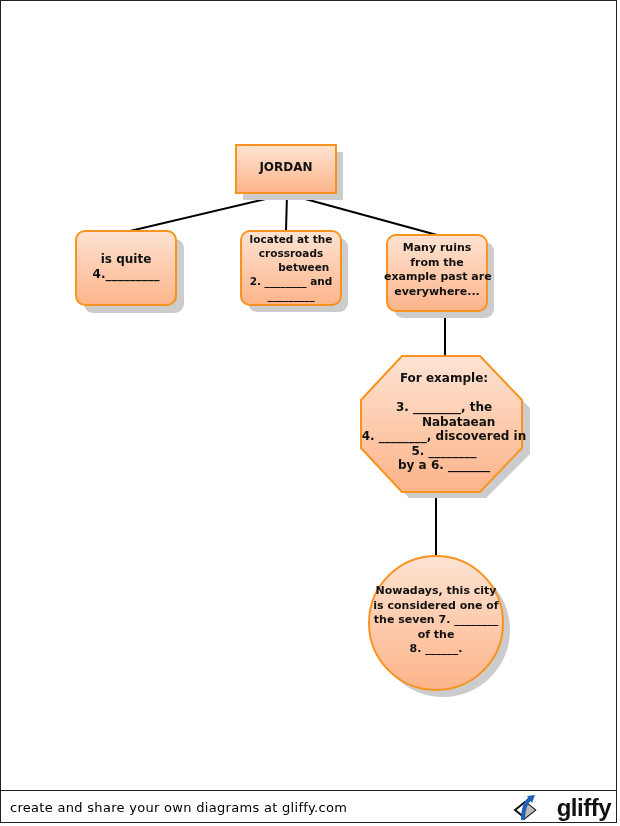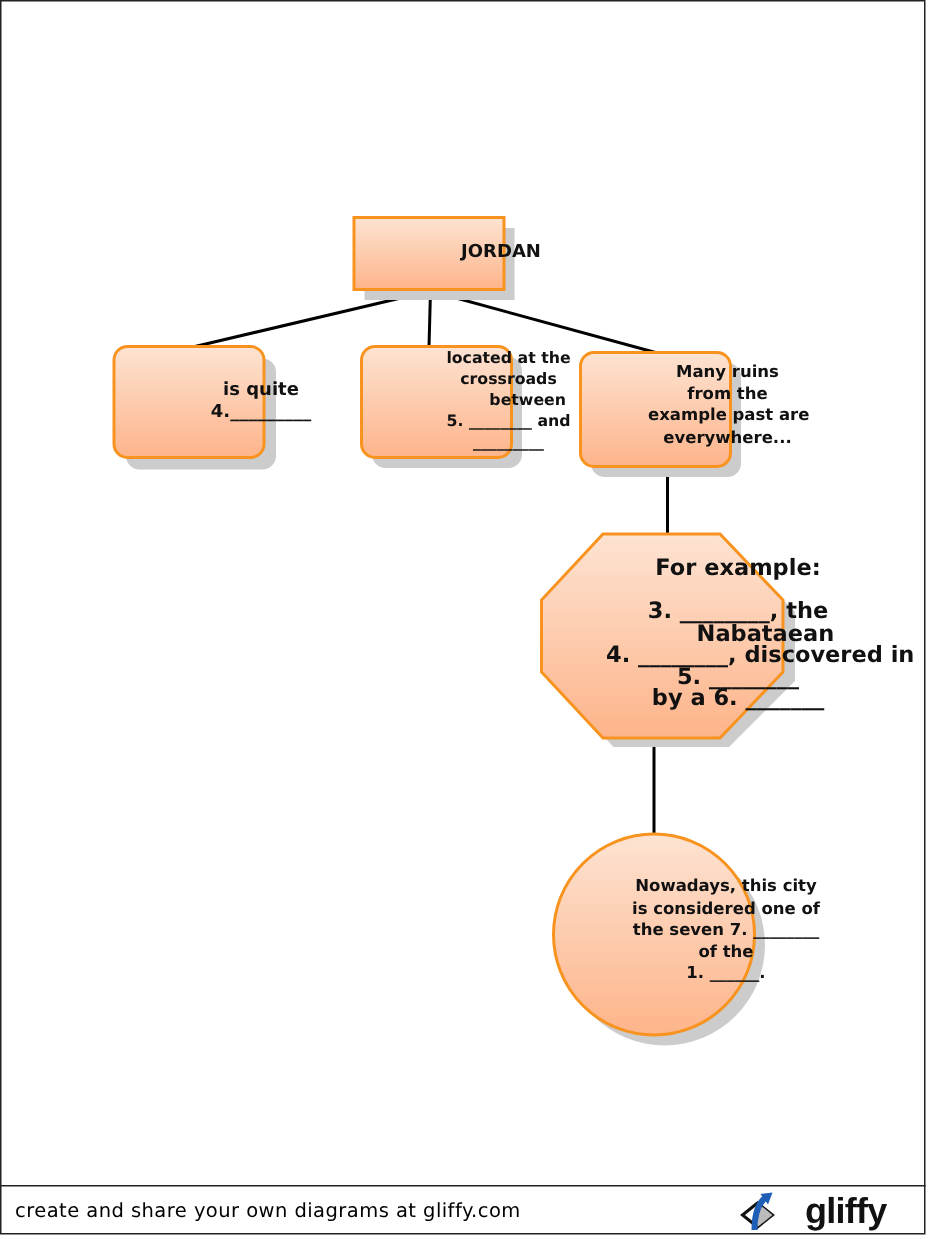--- a/index.html
+++ b/index.html
@@ -3,26 +3,26 @@
 <meta charset="utf-8">
 <style>
   html, body { margin: 0; padding: 0; background: #ffffff; }
   body { width: 620px; height: 826px; position: relative; overflow: hidden;
          font-family: "DejaVu Sans", sans-serif; }
   #frame { position: absolute; left: 0; top: 0; width: 617px; height: 823px;
            border: 1.5px solid #222; box-sizing: border-box; background: #fff; }
   #diagram { position: absolute; left: 0; top: 0; width: 620px; height: 790px; }
   .node-text { position: absolute; text-align: center; color: #111;
                font-weight: bold; font-size: 11px; line-height: 14.5px;
-               white-space: pre; margin-left: 48px; }
+               white-space: pre; }
   #footer { position: absolute; left: 0; top: 790px; width: 617px; height: 51px;
             border-top: 1.5px solid #222; box-sizing: border-box; }
   #footer-text { position: absolute; left: 10px; top: 9px; font-size: 13px;
                  color: #000; letter-spacing: 0.3px; }
-  #logo { position: absolute; right: 26px; top: 3px; height: 28px; display: flex; align-items: flex-end; gap: 16px; }
+  #logo { position: absolute; right: 6px; top: 3px; height: 28px; display: flex; align-items: flex-end; gap: 16px; }
   #logo-word { font-size: 24px; font-weight: bold; color: #111; letter-spacing: -0.5px;
                font-family: "Liberation Sans", sans-serif; margin-left: 2px; }
 </style>
 </head>
 <body>
 
 <div id="frame"></div>
 
 <svg id="diagram" width="620" height="790" viewBox="0 0 620 790" xmlns="http://www.w3.org/2000/svg">
   <defs>
@@ -68,38 +68,38 @@
     <circle cx="436" cy="623" r="67" fill="url(#nodeGrad)" stroke="#f7931e" stroke-width="2"></circle>
   </g>
 </svg>
 
 <div class="node-text" style="left:236px; top:160px; width:100px; font-size:12px;">JORDAN</div>
 <div class="node-text" style="left:76px; top:252px; width:100px; font-size:12px; line-height:15px;">is quite
 4._________</div>
 <div class="node-text" style="left:238px; top:232px; width:106px; font-size:10.5px; line-height:14px;">located at the
 crossroads
        between
-5. ________ and
+2. ________ and
 _________</div>
 <div class="node-text" style="left:384px; top:241px; width:106px; font-size:11px; line-height:14.5px;">Many ruins
 from the
 example past are
 everywhere...</div>
-<div class="node-text" style="left:356px; top:371px; width:176px; font-size:15px; line-height:14.5px;">For example:
+<div class="node-text" style="left:356px; top:371px; width:176px; font-size:12px; line-height:14.5px;">For example:
 
 3. ________, the
        Nabataean
 4. ________, discovered in
 5. ________
 by a 6. _______</div>
 <div class="node-text" style="left:366px; top:584px; width:140px; font-size:11px; line-height:14.5px;">Nowadays, this city
 is considered one of
 the seven 7. ________
 of the
-1. ______.</div>
+8. ______.</div>
 
 <div id="footer">
   <a id="footer-text">create and share your own diagrams at gliffy.com</a>
   <div id="logo">
     <svg width="26" height="28" viewBox="0 0 26 28">
       <polygon points="2,16 12,8 22,16 12,24" fill="#ffffff" stroke="#111" stroke-width="2"></polygon>
       <polygon points="12,8 22,16 12,24" fill="#bbbbbb"></polygon>
       <path d="M10,26 C10,16 12,8 18,4" stroke="#1f5fb5" stroke-width="4" fill="none"></path>
       <polygon points="14,2 22,1 19,9" fill="#1f5fb5"></polygon>
     </svg>

